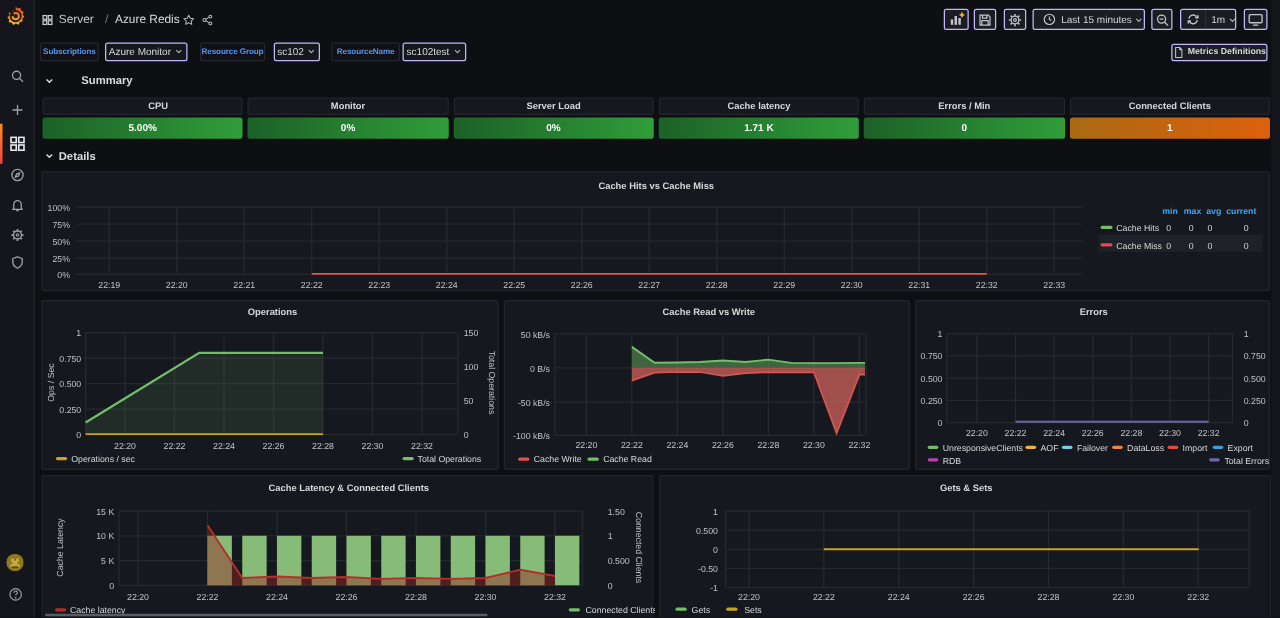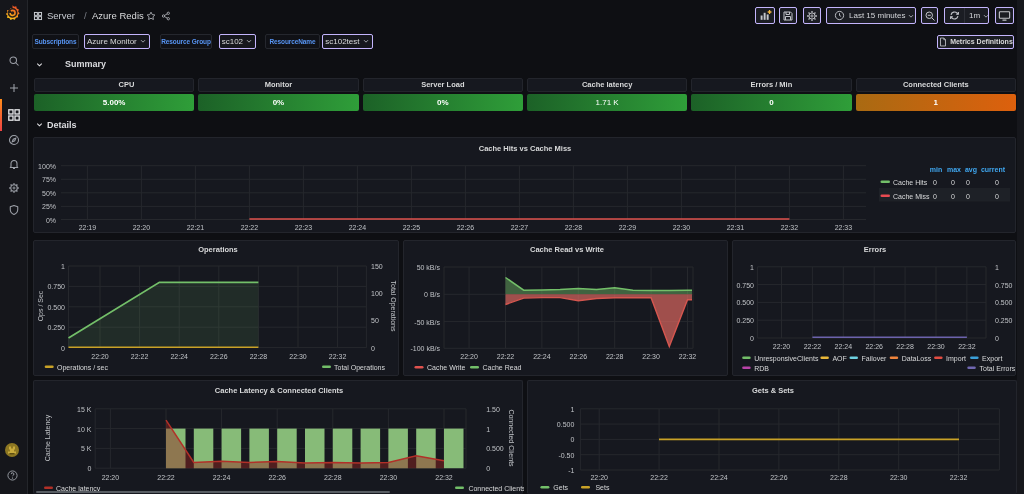--- a/index.html
+++ b/index.html
@@ -183,21 +183,21 @@
 <div class="abs" style="left:52px;top:77.5px;width:149px;height:14.5px;display:flex;align-items:center;justify-content:center;font-size:7.5px;font-weight:bold;color:#d8d9da">CPU</div>
 <div class="abs" style="left:34.0px;top:94px;width:160.3px;height:17px;border-radius:2px;background:linear-gradient(90deg,#1c6127,#2f9e39);display:flex;align-items:center;justify-content:center;font-size:8px;font-weight:bold;color:#fff">5.00%</div>
 <div class="panel" style="left:198.3px;top:77.5px;width:160.3px;height:14.5px"></div>
 <div class="abs" style="left:198.3px;top:77.5px;width:160.3px;height:14.5px;display:flex;align-items:center;justify-content:center;font-size:7.5px;font-weight:bold;color:#d8d9da">Monitor</div>
 <div class="abs" style="left:198.3px;top:94px;width:160.3px;height:17px;border-radius:2px;background:linear-gradient(90deg,#1c6127,#2f9e39);display:flex;align-items:center;justify-content:center;font-size:8px;font-weight:bold;color:#fff">0%</div>
 <div class="panel" style="left:362.7px;top:77.5px;width:160.3px;height:14.5px"></div>
 <div class="abs" style="left:362.7px;top:77.5px;width:160.3px;height:14.5px;display:flex;align-items:center;justify-content:center;font-size:7.5px;font-weight:bold;color:#d8d9da">Server Load</div>
 <div class="abs" style="left:362.7px;top:94px;width:160.3px;height:17px;border-radius:2px;background:linear-gradient(90deg,#1c6127,#2f9e39);display:flex;align-items:center;justify-content:center;font-size:8px;font-weight:bold;color:#fff">0%</div>
 <div class="panel" style="left:527.0px;top:77.5px;width:160.3px;height:14.5px"></div>
 <div class="abs" style="left:527.0px;top:77.5px;width:160.3px;height:14.5px;display:flex;align-items:center;justify-content:center;font-size:7.5px;font-weight:bold;color:#d8d9da">Cache latency</div>
-<div class="abs" style="left:527.0px;top:94px;width:160.3px;height:17px;border-radius:2px;background:linear-gradient(90deg,#1c6127,#2f9e39);display:flex;align-items:center;justify-content:center;font-size:8px;font-weight:normal;color:#fff">1.71 K</div>
+<div class="abs" style="left:527.0px;top:94px;width:160.3px;height:17px;border-radius:2px;background:linear-gradient(90deg,#1c6127,#2f9e39);display:flex;align-items:center;justify-content:center;font-size:8px;font-weight:bold;color:#fff">1.71 K</div>
 <div class="panel" style="left:691.3px;top:77.5px;width:160.3px;height:14.5px"></div>
 <div class="abs" style="left:691.3px;top:77.5px;width:160.3px;height:14.5px;display:flex;align-items:center;justify-content:center;font-size:7.5px;font-weight:bold;color:#d8d9da">Errors / Min</div>
 <div class="abs" style="left:691.3px;top:94px;width:160.3px;height:17px;border-radius:2px;background:linear-gradient(90deg,#1c6127,#2f9e39);display:flex;align-items:center;justify-content:center;font-size:8px;font-weight:bold;color:#fff">0</div>
 <div class="panel" style="left:855.7px;top:77.5px;width:160.3px;height:14.5px"></div>
 <div class="abs" style="left:855.7px;top:77.5px;width:160.3px;height:14.5px;display:flex;align-items:center;justify-content:center;font-size:7.5px;font-weight:bold;color:#d8d9da">Connected Clients</div>
 <div class="abs" style="left:855.7px;top:94px;width:160.3px;height:17px;border-radius:2px;background:linear-gradient(90deg,#a96a12,#dd600d);display:flex;align-items:center;justify-content:center;font-size:8px;font-weight:bold;color:#fff">1</div>
 <div class="panel" style="left:33px;top:137px;width:983px;height:96px">
     <svg width="983" height="96" viewBox="0 0 983 96" style="position:absolute;left:0;top:0">
       <text x="491" y="13" font-size="7.5" fill="#d8d9da" text-anchor="middle" font-weight="bold" font-family="&quot;Liberation Sans&quot;, sans-serif">Cache Hits vs Cache Miss</text>
       <line x1="27" y1="27.7" x2="832" y2="27.7" stroke="#26282d" stroke-width="1"></line>

